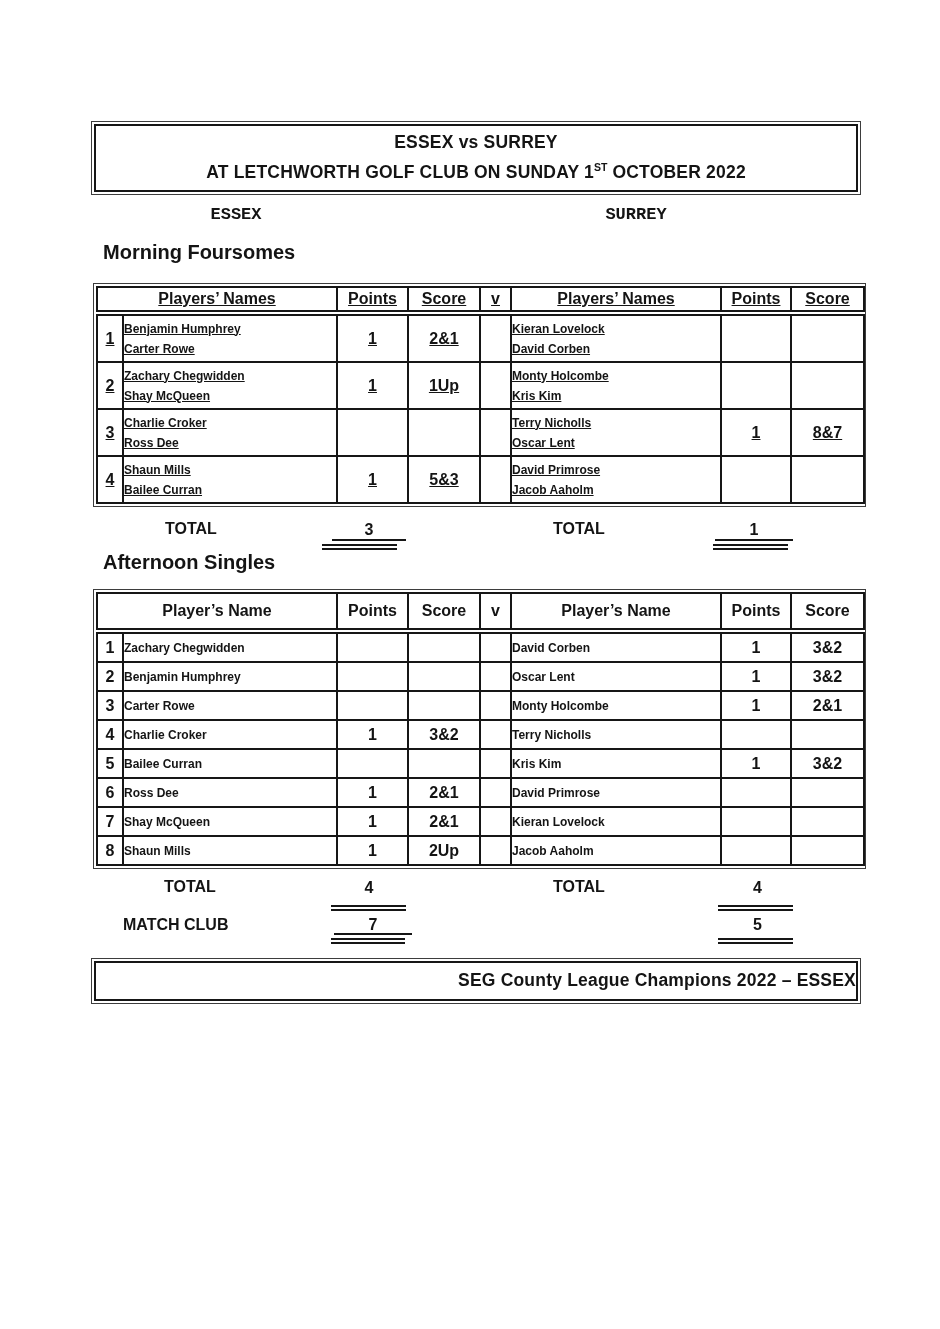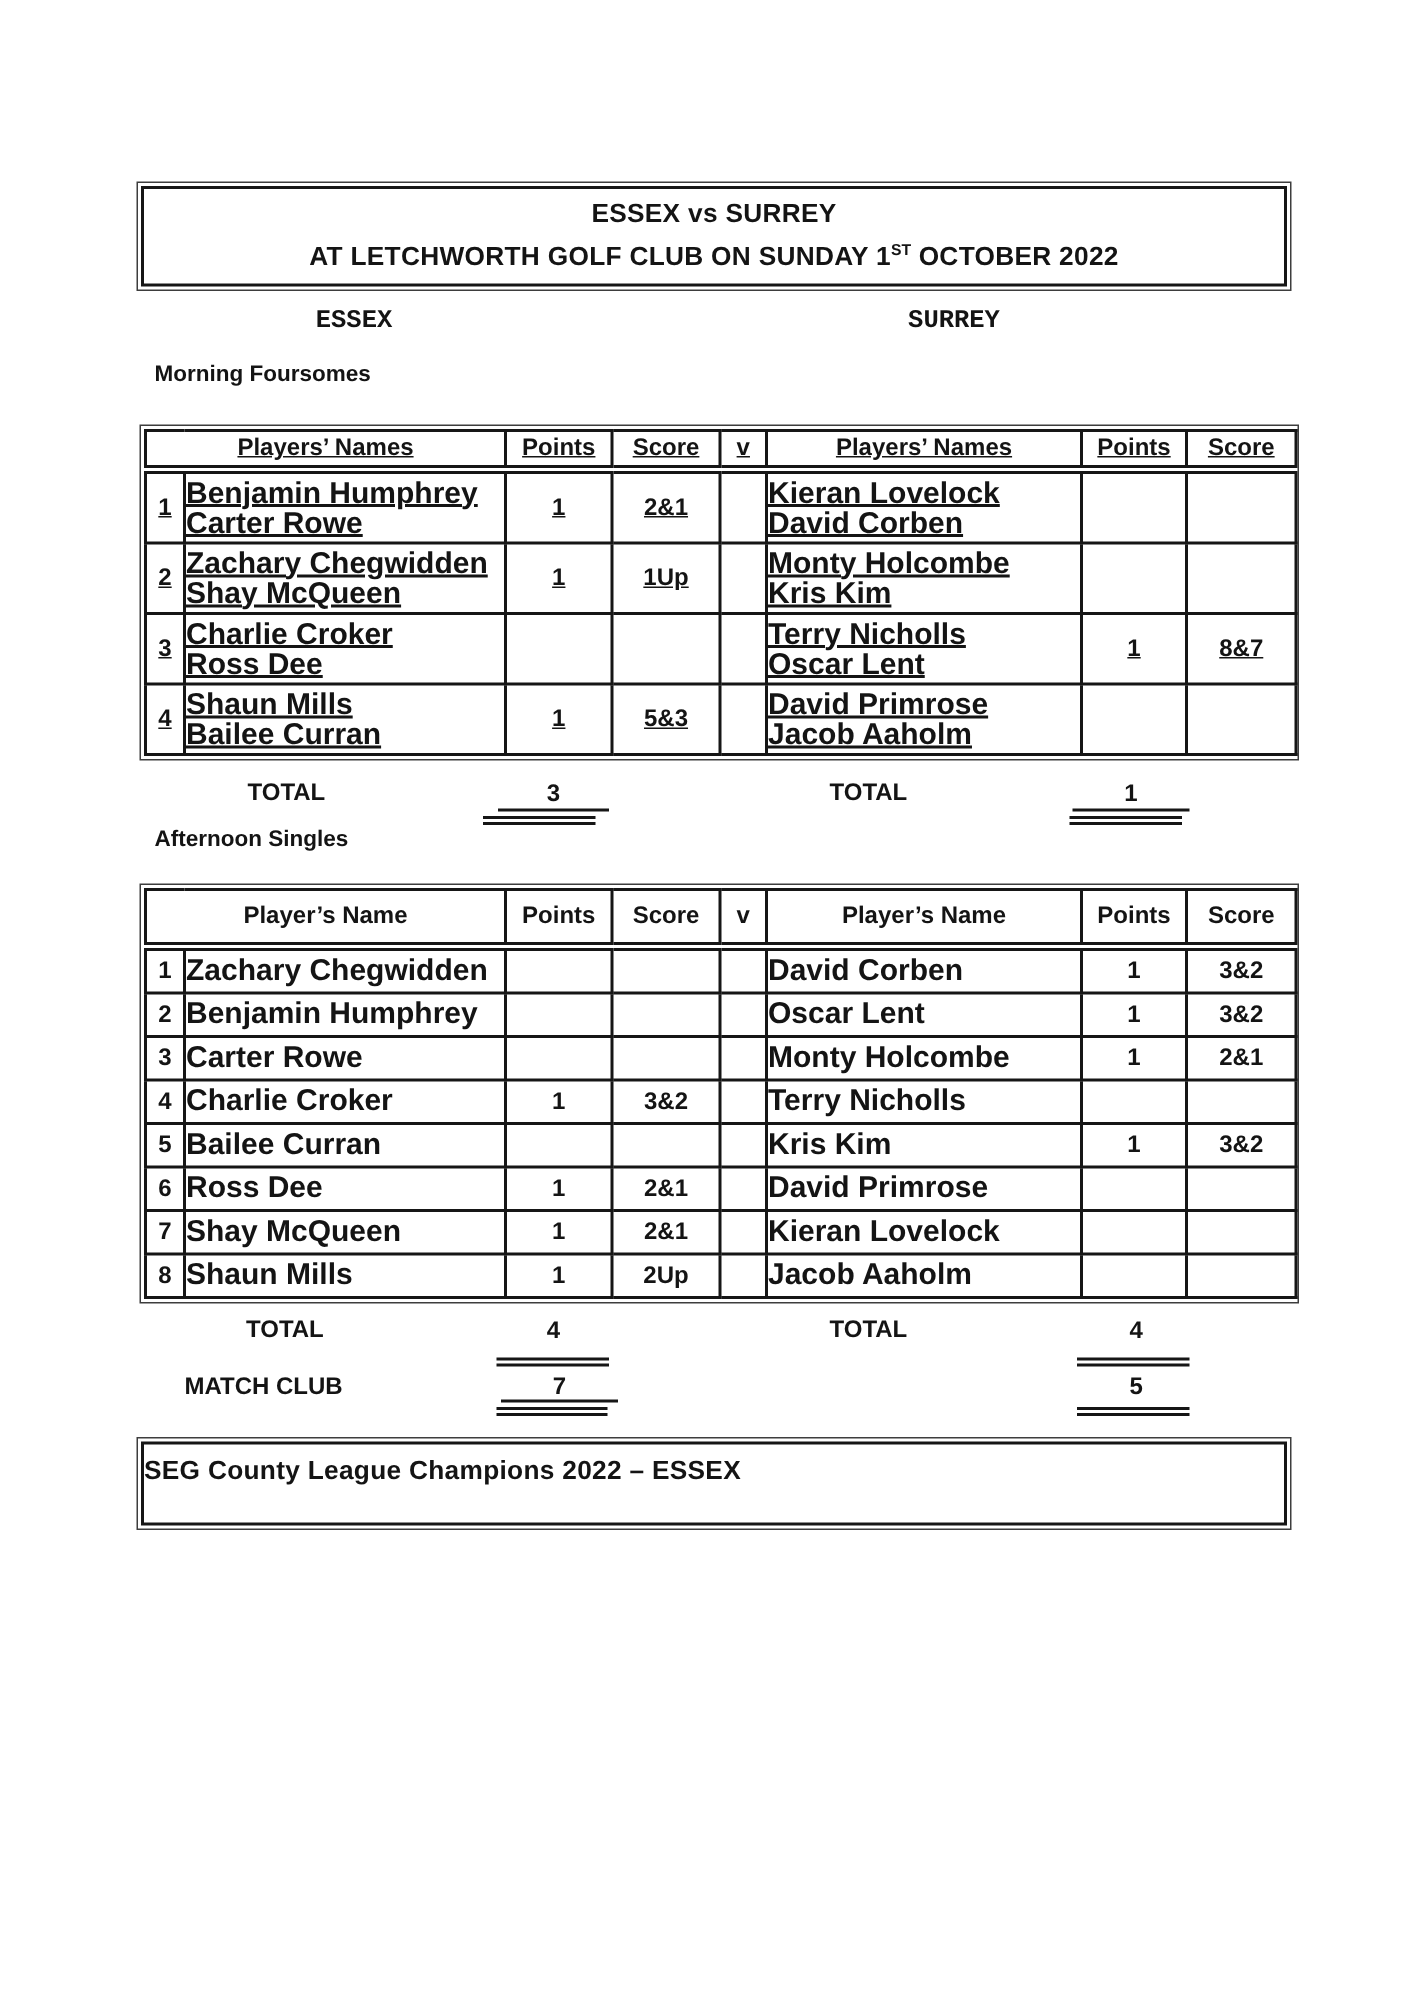--- a/index.html
+++ b/index.html
@@ -13,50 +13,50 @@
   .dbox-inner { border:2px solid #161616; }
   .title-box { left:91px; top:121px; width:764px; }
   .title-inner { text-align:center; padding:4px 0 5px 0; }
   .title-line { font-size:17.5px; line-height:25px; letter-spacing:0.2px; }
   sup.st { font-size:10.5px; vertical-align:super; letter-spacing:0; }
 
   .team-label { position:absolute; top:205px; width:120px; text-align:center; font-size:17px;font-family:Liberation Mono, monospace; }
   .team-home { left:176px; }
   .team-away { left:576px; }
 
-  .section-heading { position:absolute; left:103px; font-size:15px; }
+  .section-heading { position:absolute; left:103px; font-size:20px; }
   .heading-morning { top:241px; }
   .heading-afternoon { top:551px; }
 
   .table-wrap { left:93px; width:773px; box-sizing:border-box; }
   .wrap-morning { top:283px;text-decoration:underline; }
   .wrap-afternoon { top:589px; }
 
   table.score { border-collapse:collapse; table-layout:fixed; width:100%; }
   table.score th, table.score td { border:2px solid #161616; overflow:hidden; padding:0; }
   table.score th { font-size:16px; border-bottom:6px double #161616; }
   .morning th { height:22px; }
   .afternoon th { height:34px; }
   .morning td { height:45px; }
   .afternoon td { height:27px; }
   td.num { text-align:center; font-size:16px; }
   td.ctr { text-align:center; font-size:16px; }
-  td.names { padding-left:8px; font-size:20px; }
+  td.names { padding-left:8px; font-size:12px; }
   td.names div { line-height:20px; }
 
   .totals { position:absolute; left:93px; width:773px; }
   .totals-morning { top:517px; height:34px; }
   .totals-afternoon { top:876px; height:74px; }
   .tlabel { position:absolute; font-size:16px; text-align:left; height:20px; }
   .tval { position:absolute; text-align:center; font-size:16px; line-height:19px; height:19px; }
   .uline { border-bottom:2px solid #161616; }
   .dline { position:absolute; height:2px; border-top:2px solid #161616; border-bottom:2px solid #161616; }
 
   .banner-box { left:91px; top:958px; width:764px; }
-  .banner-inner { text-align:left; font-size:17.5px; padding:7px 0 24px 0; letter-spacing:0.2px; }
+  .banner-inner { text-align:right; font-size:17.5px; padding:7px 0 8px 0; letter-spacing:0.2px; }
 </style>
 </head>
 <body>
 
 <div class="page">
 
   <div class="dbox title-box">
     <div class="dbox-inner title-inner">
       <div class="title-line">ESSEX vs SURREY</div>
       <div class="title-line"><span>AT LETCHWORTH GOLF CLUB ON SUNDAY 1</span><sup class="st">ST</sup><span> OCTOBER 2022</span></div>

